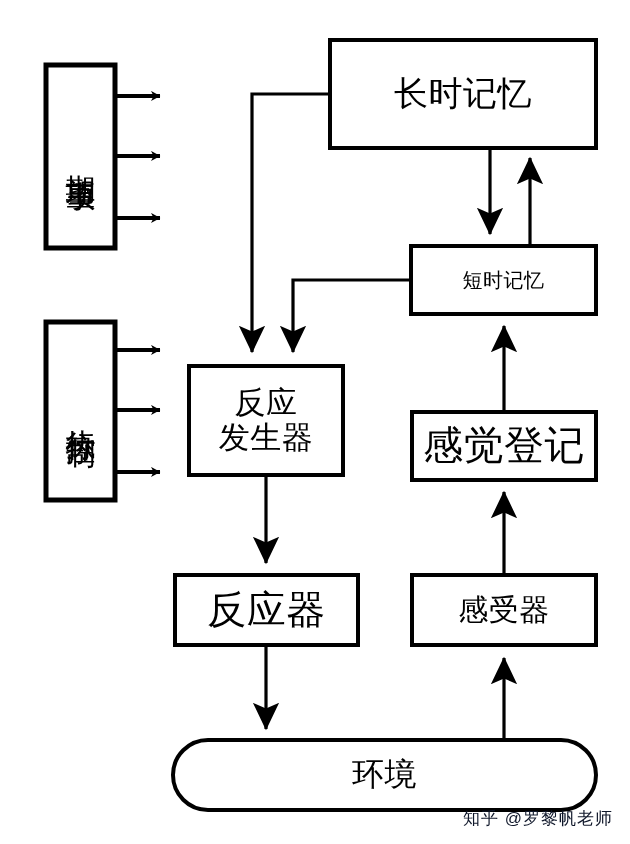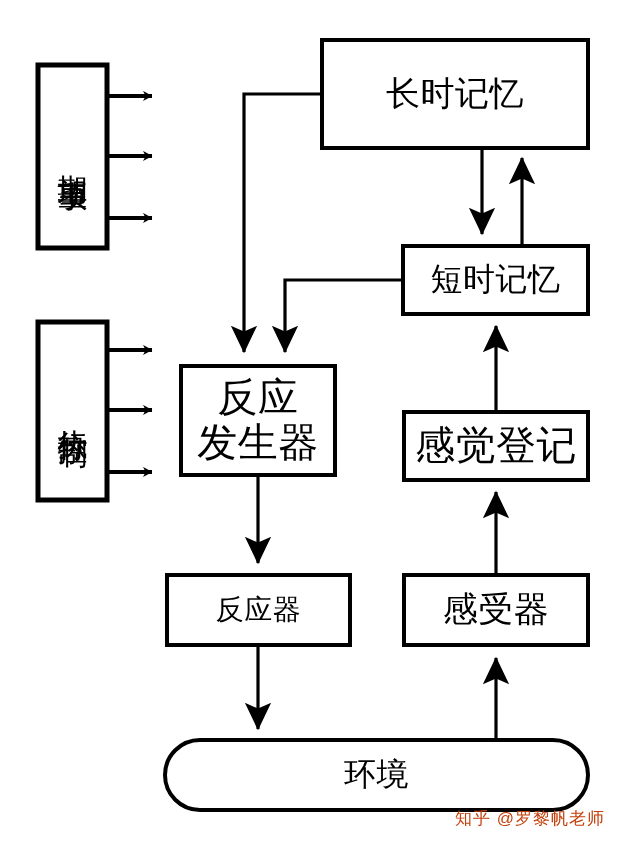--- a/index.html
+++ b/index.html
@@ -9,21 +9,21 @@
   }
   body {
     width: 630px;
     height: 844px;
     font-family: "Liberation Serif", "DejaVu Serif", serif;
     position: relative;
     overflow: hidden;
   }
   #stage {
     position: absolute;
-    left: 0;
+    left: 8px;
     top: 0;
     width: 584px;
     height: 844px;
   }
   svg.diagram {
     position: absolute;
     left: 0;
     top: 0;
     width: 630px;
     height: 844px;
@@ -41,21 +41,21 @@
     white-space: pre-line;
   }
   .vertical-label {
     writing-mode: vertical-rl;
     text-orientation: upright;
     letter-spacing: 3px;
     line-height: 1;
   }
   .watermark {
     position: absolute;
-    color: #c2410c;
+    color: #0f172a;
     font-family: "Liberation Sans", "DejaVu Sans", sans-serif;
     font-size: 17px;
     letter-spacing: 1px;
     white-space: nowrap;
     pointer-events: none;
   }
 </style>
 </head>
 <body>
 
@@ -115,28 +115,28 @@
 
     <line x1="496" y1="410" x2="496" y2="326" stroke="#000" stroke-width="3.2" marker-end="url(#arrowFat)"></line>
   </svg>
 
   <div class="box-label vertical-label" style="left:38px; top:65px; width:69px; height:183px; font-size:30px;">期望事项</div>
 
   <div class="box-label vertical-label" style="left:38px; top:322px; width:69px; height:178px; font-size:30px;">执行控制</div>
 
   <div class="box-label" style="left:322px; top:40px; width:266px; height:108px; font-size:34px;">长时记忆</div>
 
-  <div class="box-label" style="left:403px; top:246px; width:185px; height:68px; font-size:32px;">短时记忆</div>
+  <div class="box-label" style="left:403px; top:246px; width:185px; height:68px; font-size:20px;">短时记忆</div>
 
-  <div class="box-label" style="left:181px; top:366px; width:154px; height:109px; font-size:40px;">反应
+  <div class="box-label" style="left:181px; top:366px; width:154px; height:109px; font-size:31px;">反应
 发生器</div>
 
   <div class="box-label" style="left:404px; top:412px; width:184px; height:68px; font-size:40px;">感觉登记</div>
 
-  <div class="box-label" style="left:167px; top:575px; width:183px; height:70px; font-size:28px;">反应器</div>
+  <div class="box-label" style="left:167px; top:575px; width:183px; height:70px; font-size:39px;">反应器</div>
 
-  <div class="box-label" style="left:404px; top:575px; width:184px; height:70px; font-size:35px;">感受器</div>
+  <div class="box-label" style="left:404px; top:575px; width:184px; height:70px; font-size:30px;">感受器</div>
 
   <div class="box-label" style="left:165px; top:740px; width:423px; height:70px; font-size:32px;">环境</div>
 
   <div class="watermark" style="left:455px; top:807px;">知乎 @罗黎帆老师</div>
 
 </div>
 
 </body></html>

